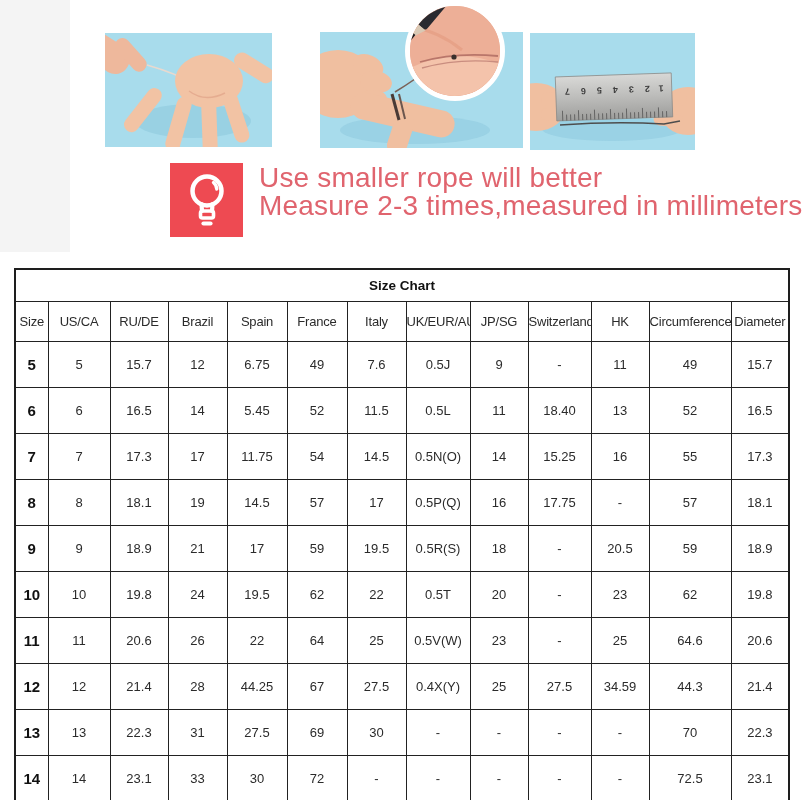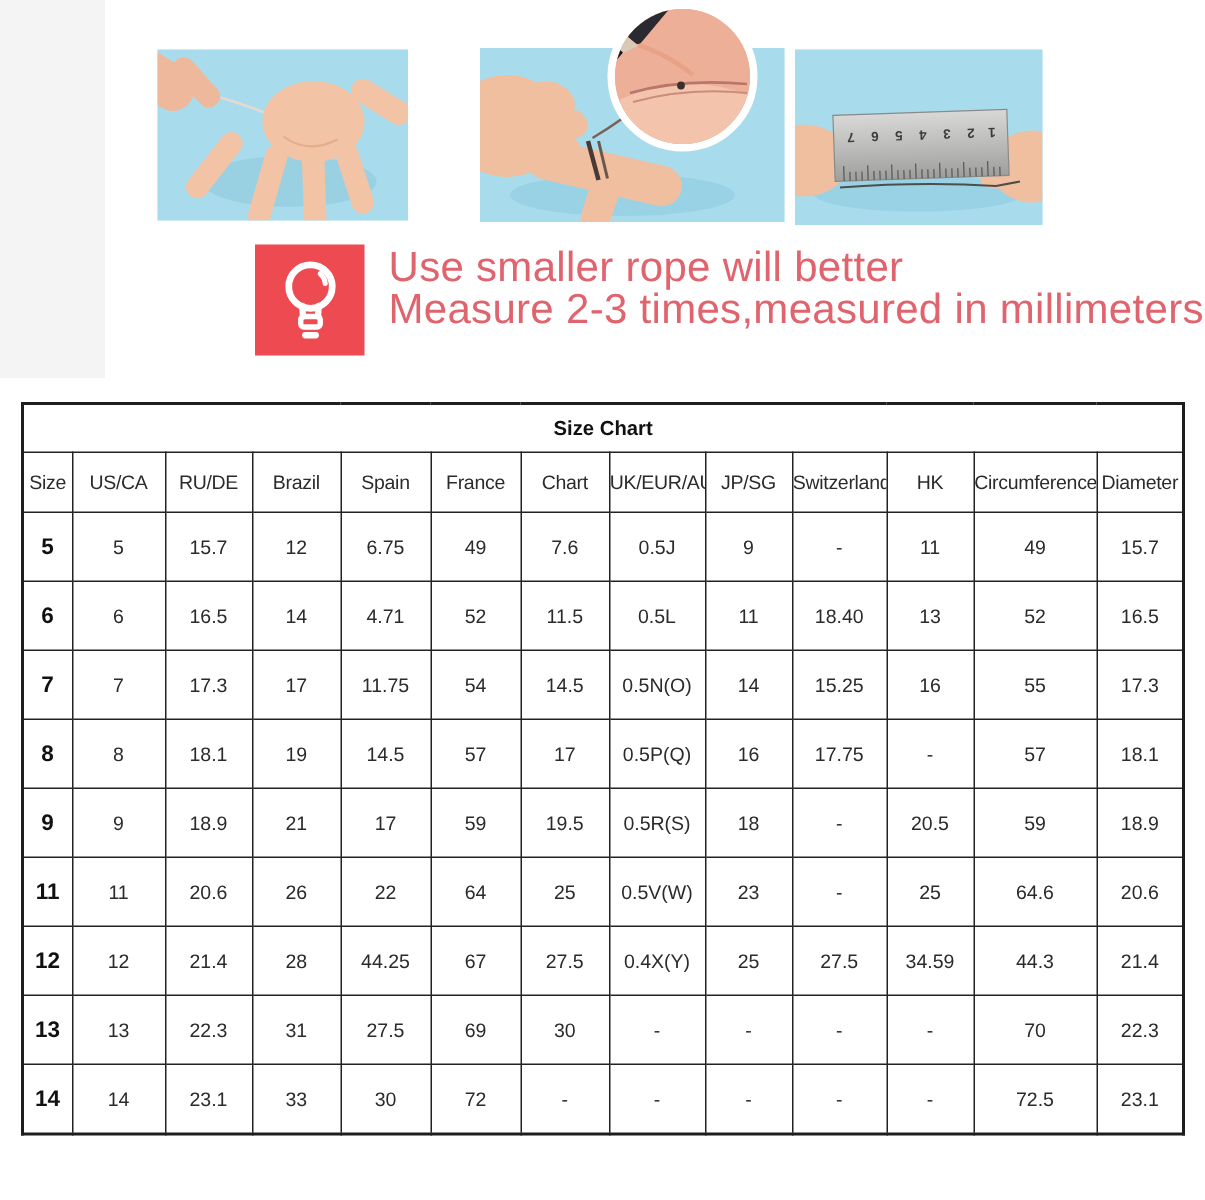--- a/index.html
+++ b/index.html
@@ -209,21 +209,21 @@
     <tr class="title-row">
       <th colspan="13">Size Chart</th>
     </tr>
     <tr class="cols-row">
         <th>Size</th>
         <th>US/CA</th>
         <th>RU/DE</th>
         <th>Brazil</th>
         <th>Spain</th>
         <th>France</th>
-        <th>Chart</th>
+        <th>Italy</th>
         <th>UK/EUR/AU</th>
         <th>JP/SG</th>
         <th>Switzerland</th>
         <th>HK</th>
         <th>Circumference</th>
         <th>Diameter</th>
       </tr>
   </thead>
   <tbody>
       <tr>
@@ -239,21 +239,21 @@
         <td>-</td>
         <td>11</td>
         <td>49</td>
         <td>15.7</td>
       </tr>
       <tr>
         <th>6</th>
         <td>6</td>
         <td>16.5</td>
         <td>14</td>
-        <td>4.71</td>
+        <td>5.45</td>
         <td>52</td>
         <td>11.5</td>
         <td>0.5L</td>
         <td>11</td>
         <td>18.40</td>
         <td>13</td>
         <td>52</td>
         <td>16.5</td>
       </tr>
       <tr>
@@ -295,20 +295,35 @@
         <td>59</td>
         <td>19.5</td>
         <td>0.5R(S)</td>
         <td>18</td>
         <td>-</td>
         <td>20.5</td>
         <td>59</td>
         <td>18.9</td>
       </tr>
       <tr>
+        <th>10</th>
+        <td>10</td>
+        <td>19.8</td>
+        <td>24</td>
+        <td>19.5</td>
+        <td>62</td>
+        <td>22</td>
+        <td>0.5T</td>
+        <td>20</td>
+        <td>-</td>
+        <td>23</td>
+        <td>62</td>
+        <td>19.8</td>
+      </tr>
+      <tr>
         <th>11</th>
         <td>11</td>
         <td>20.6</td>
         <td>26</td>
         <td>22</td>
         <td>64</td>
         <td>25</td>
         <td>0.5V(W)</td>
         <td>23</td>
         <td>-</td>

